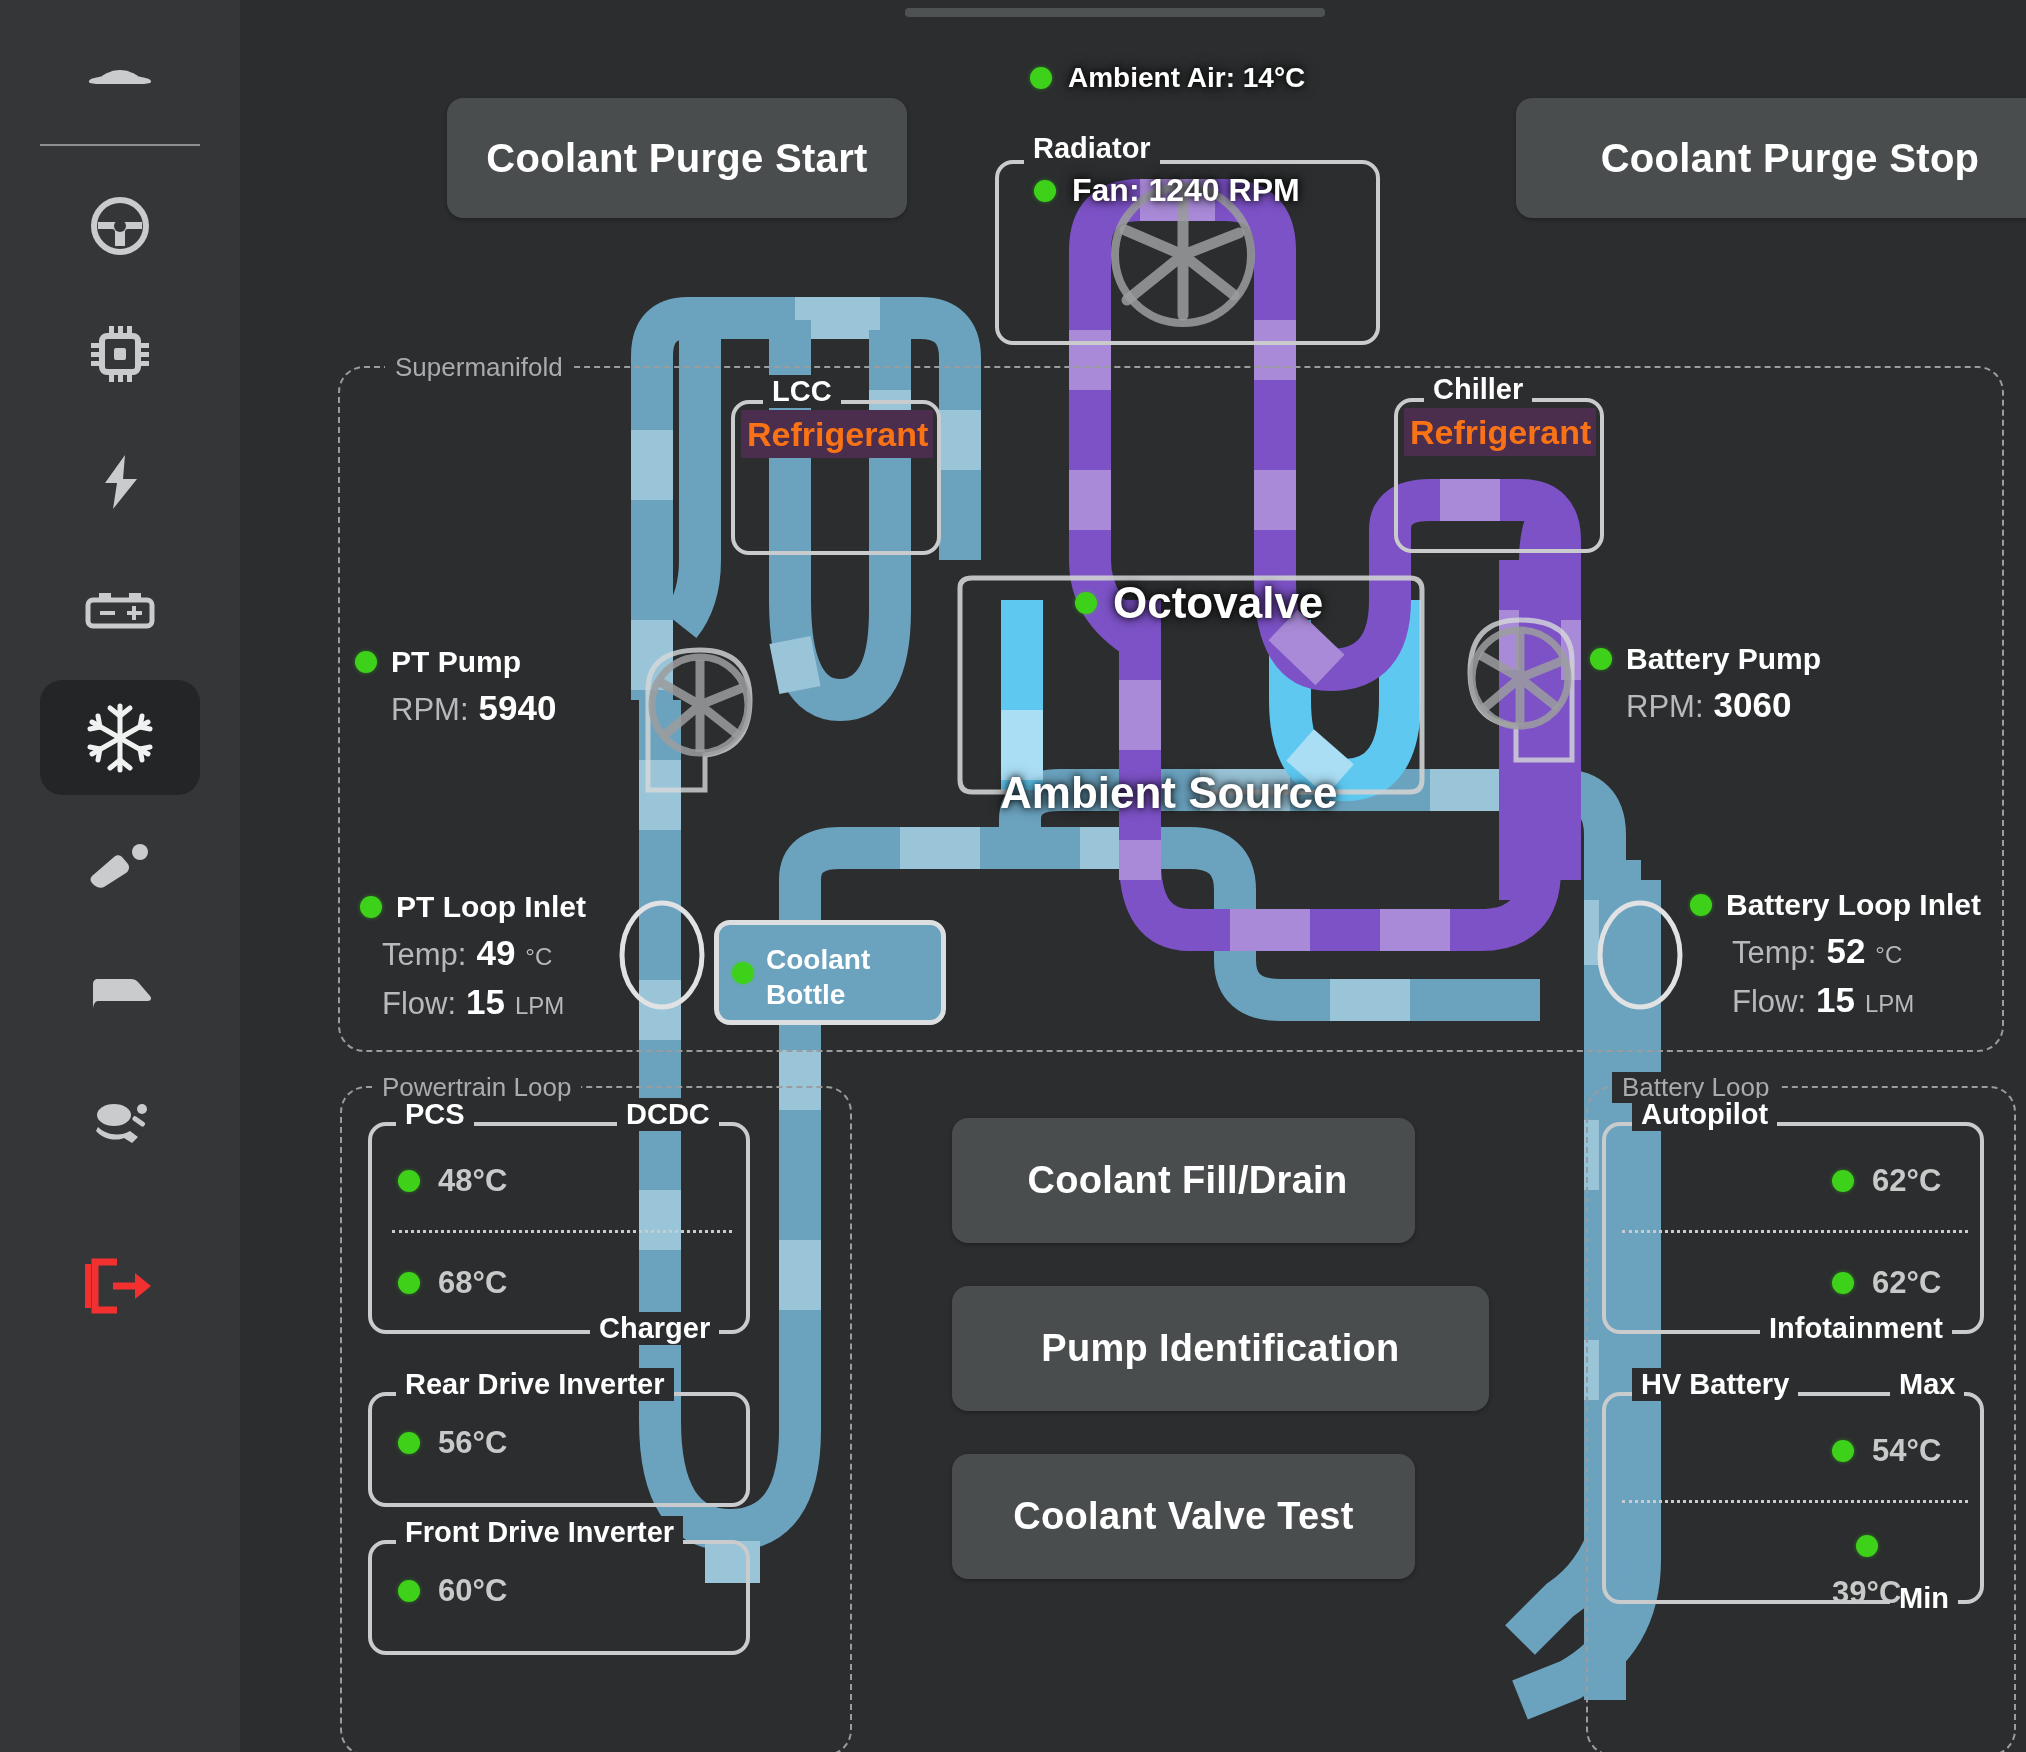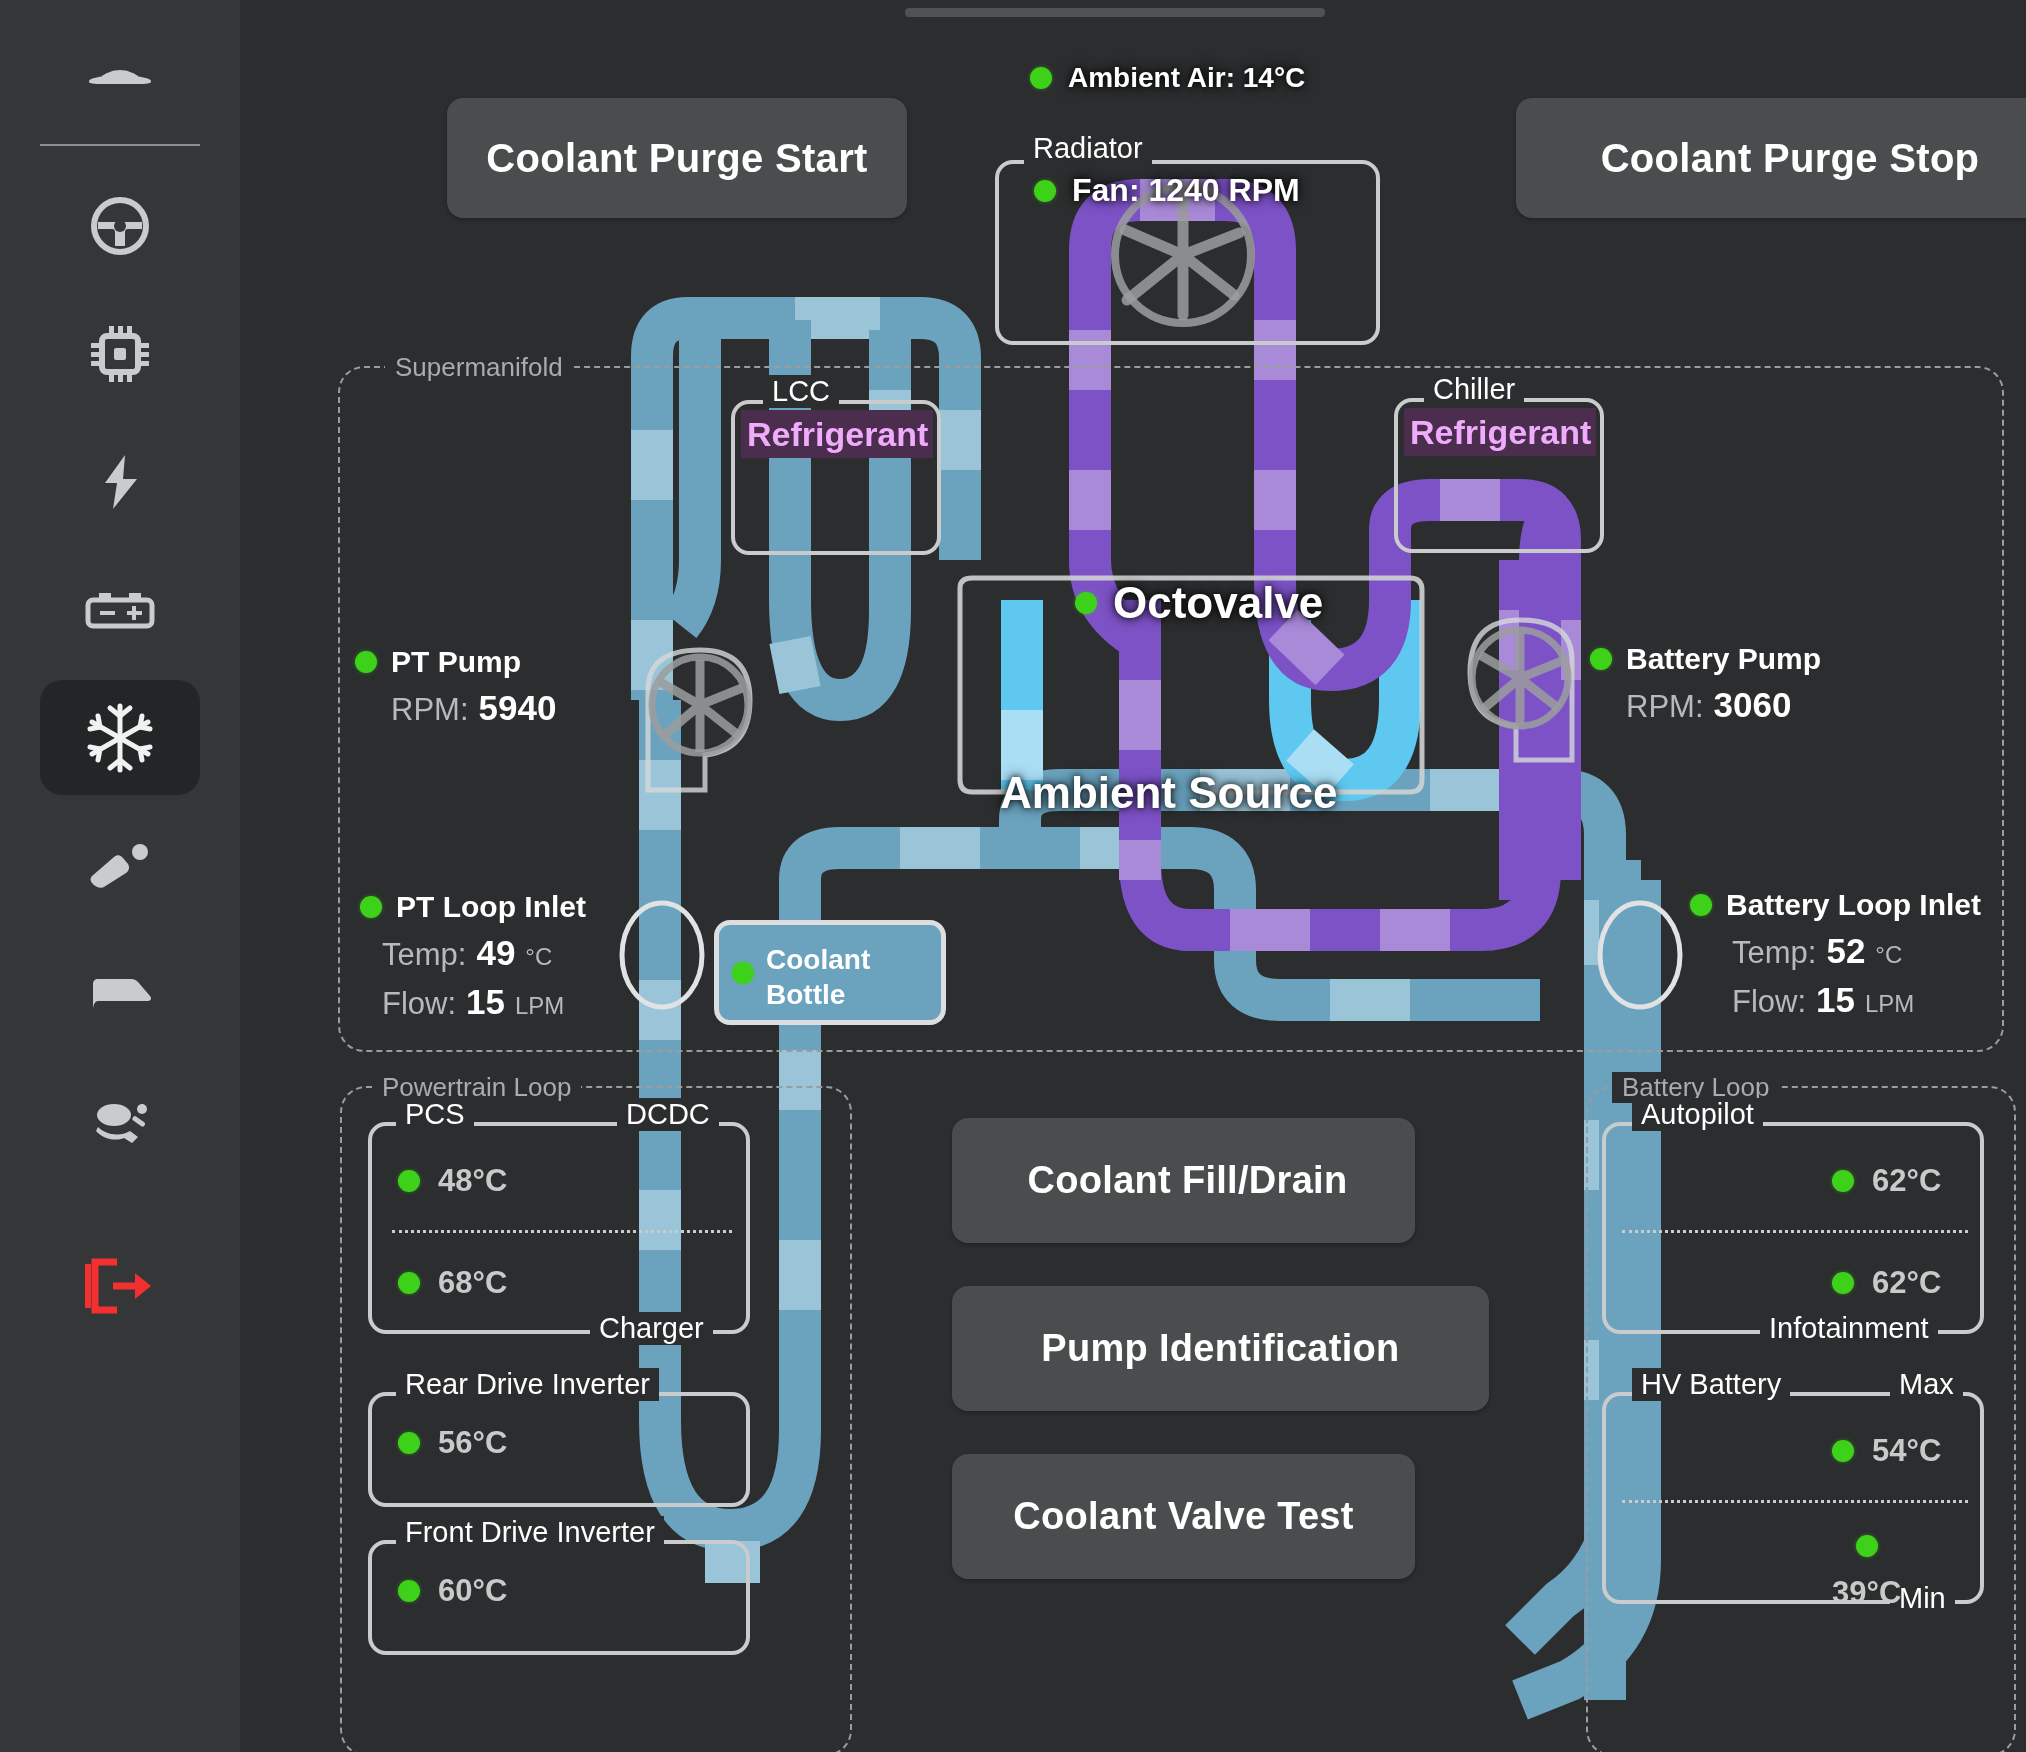--- a/index.html
+++ b/index.html
@@ -61,21 +61,21 @@
   .comp {
     position:absolute;
     border:4px solid #c9cbcc;
     border-radius:18px;
   }
   .comp-top-label, .comp-bot-label {
     position:absolute;
     background:#2b2d2e;
     color:#ffffff;
     font-size:29px;
-    font-weight:normal;
+    font-weight:bold;
     padding:0 9px;
     white-space:nowrap;
   }
 
   
   .led {
     display:inline-block; width:22px; height:22px; border-radius:50%;
     background:#3ed11a; vertical-align:middle;
     box-shadow:0 0 4px rgba(62,209,26,.45);
   }
@@ -95,21 +95,21 @@
 
   .temp-row {
     position:absolute; display:flex; align-items:center; gap:18px;
     font-size:31px; color:#c8caca; font-weight:bold; white-space:nowrap;
   }
 
   
   .refrig {
     position:absolute;
     background:#4b2e4e;
-    color:#f0abfc;
+    color:#f97316;
     font-size:34px;
     font-weight:bold;
     display:flex; align-items:center;
     padding-left:6px;
   }
 
   .center-label {
     position:absolute; white-space:nowrap; color:#ffffff;
     font-weight:bold;
     display:flex; align-items:center; gap:16px;

